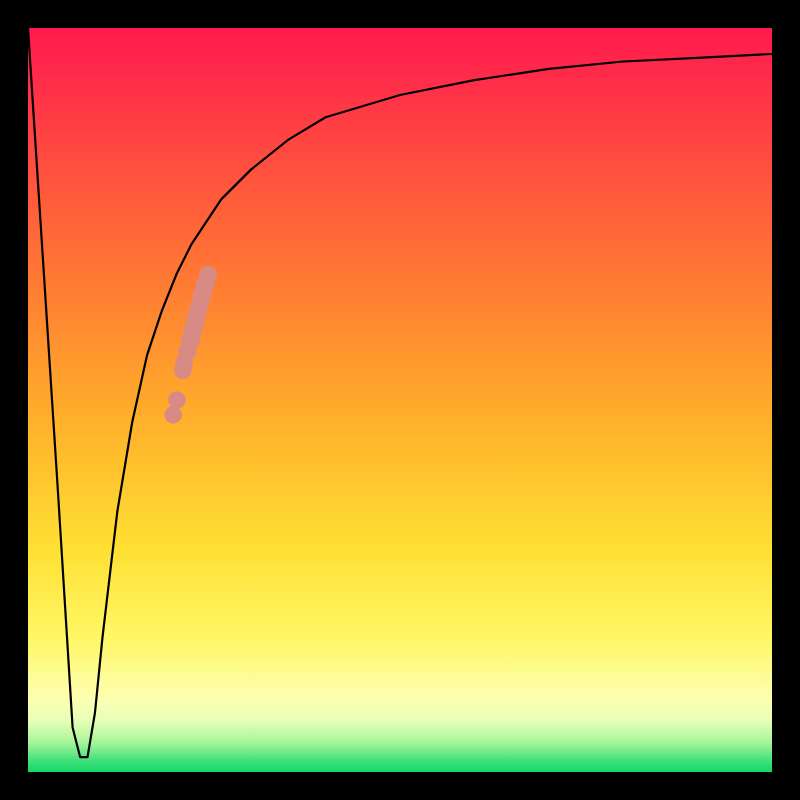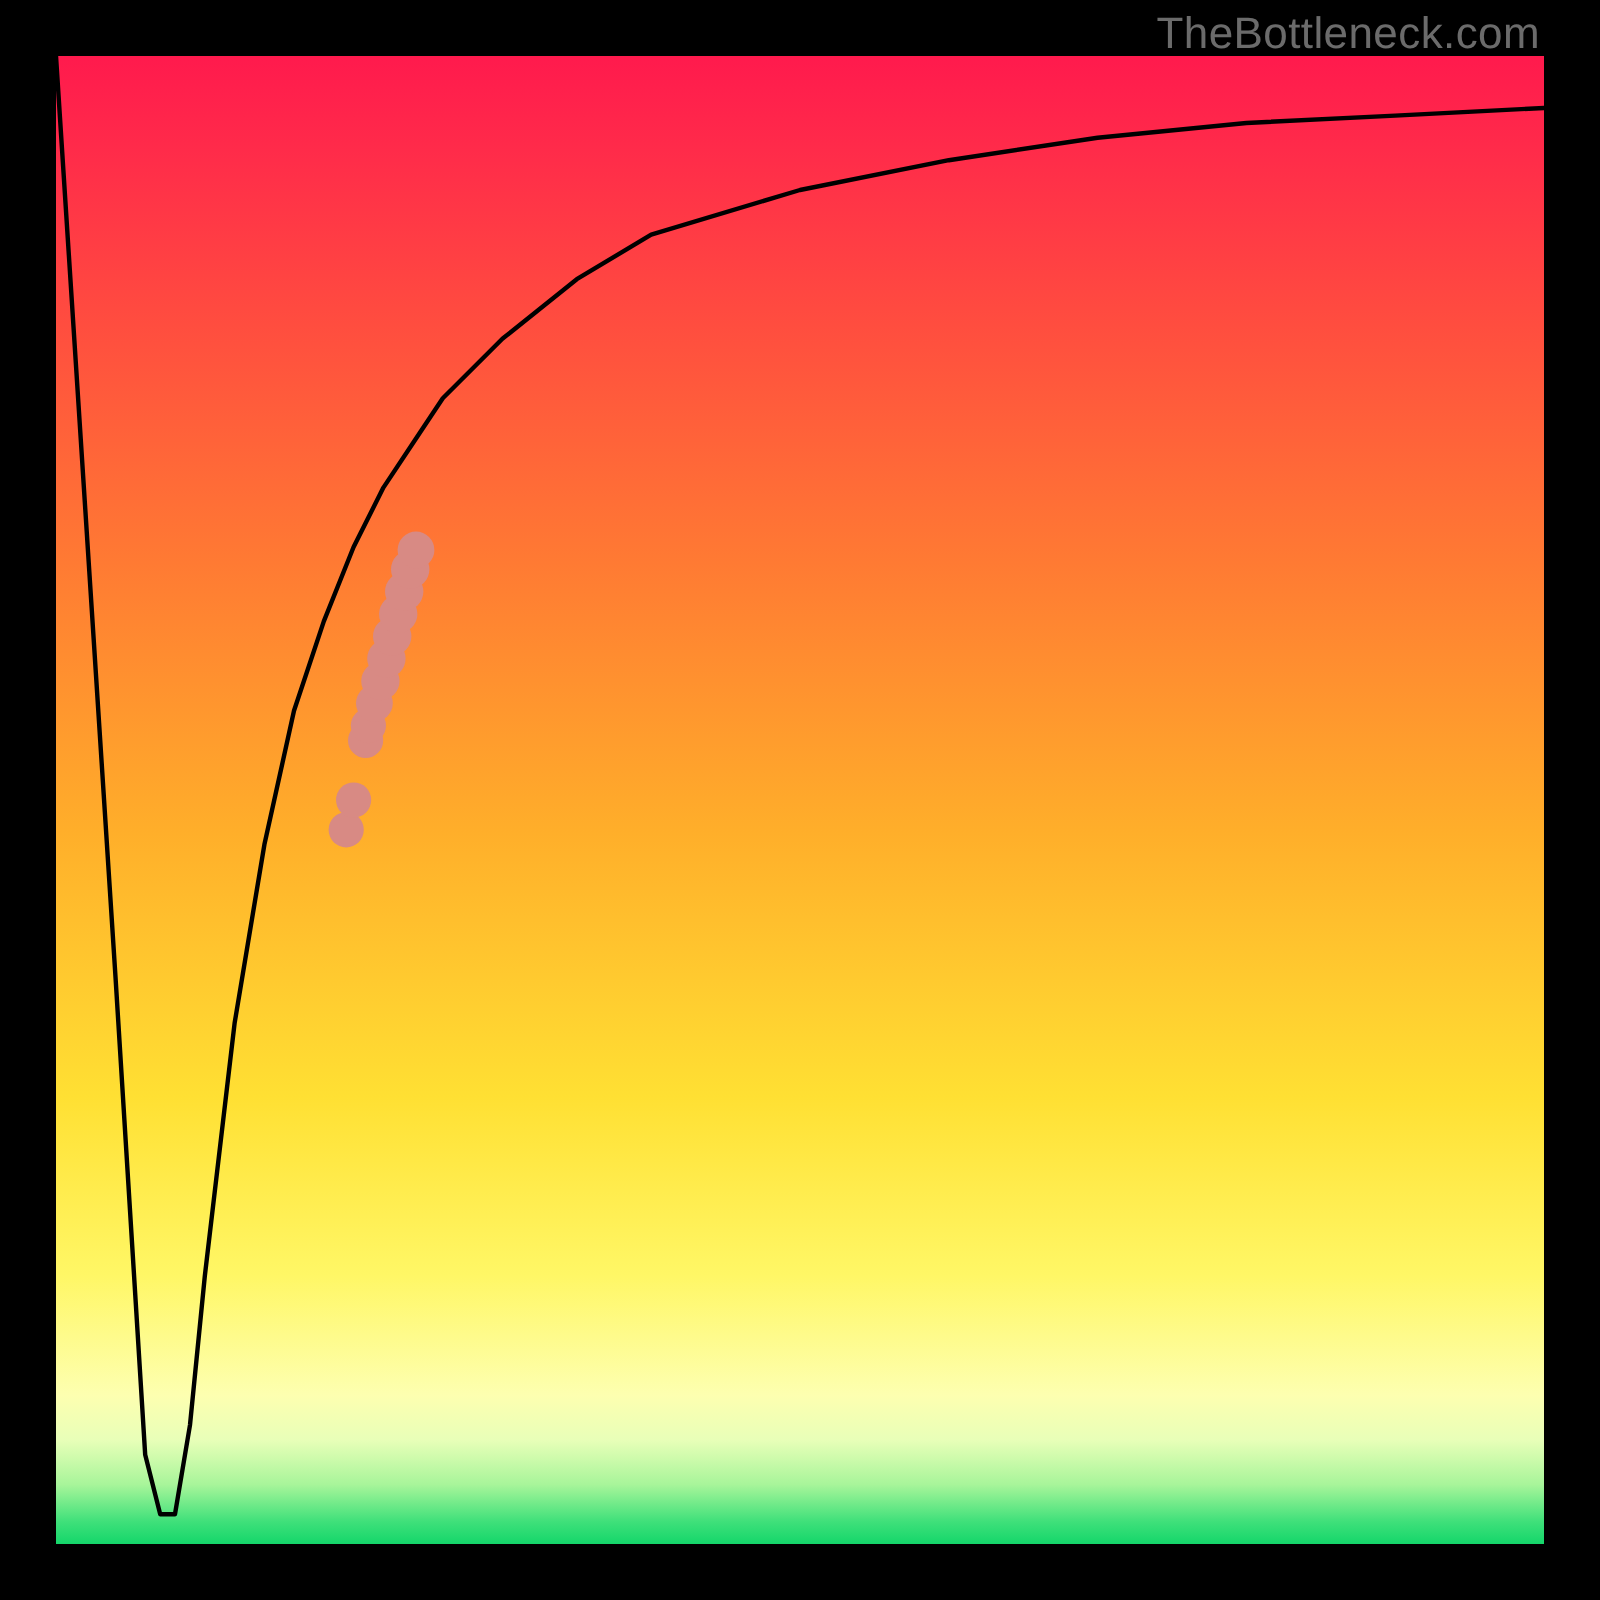--- a/index.html
+++ b/index.html
@@ -79,14 +79,13 @@
           <circle cx="162.2" cy="312.5" r="9.6" fill="#d88a84"></circle>
           <circle cx="165.2" cy="301.3" r="9.6" fill="#d88a84"></circle>
           <circle cx="168.1" cy="290.2" r="9.6" fill="#d88a84"></circle>
           <circle cx="171.1" cy="279.0" r="9.6" fill="#d88a84"></circle>
           <circle cx="174.1" cy="267.8" r="9.6" fill="#d88a84"></circle>
           <circle cx="177.1" cy="256.7" r="9.6" fill="#d88a84"></circle>
           <circle cx="180.0" cy="247.0" r="9.2" fill="#d88a84"></circle>
         </g>
     </svg>
   </div>
-  <div class="watermark">TheBottleneck.com</div>
 </div>
 
 </body></html>

